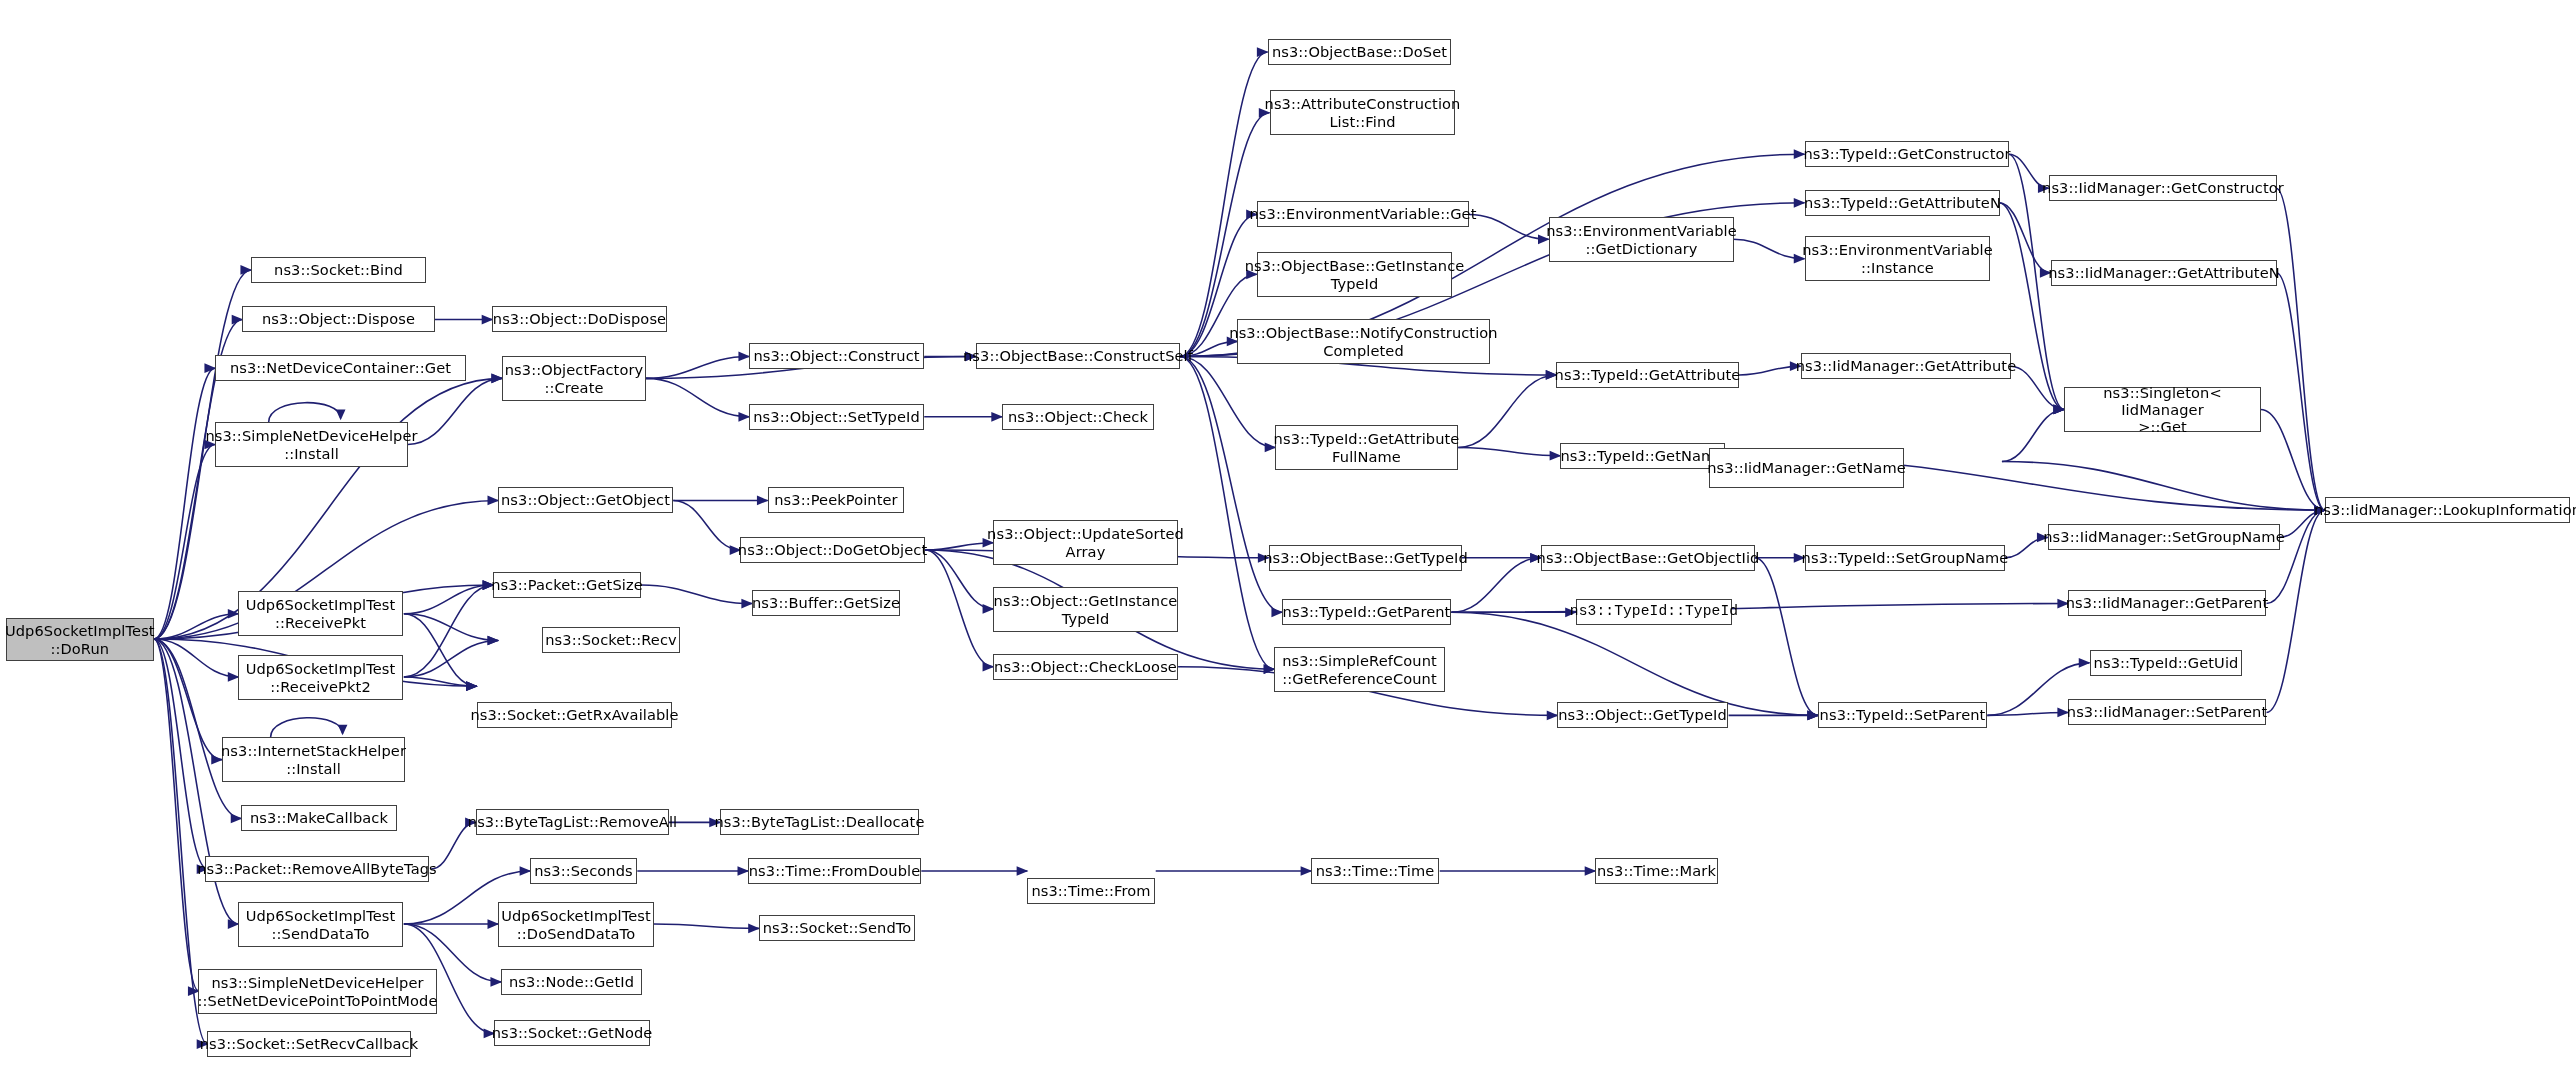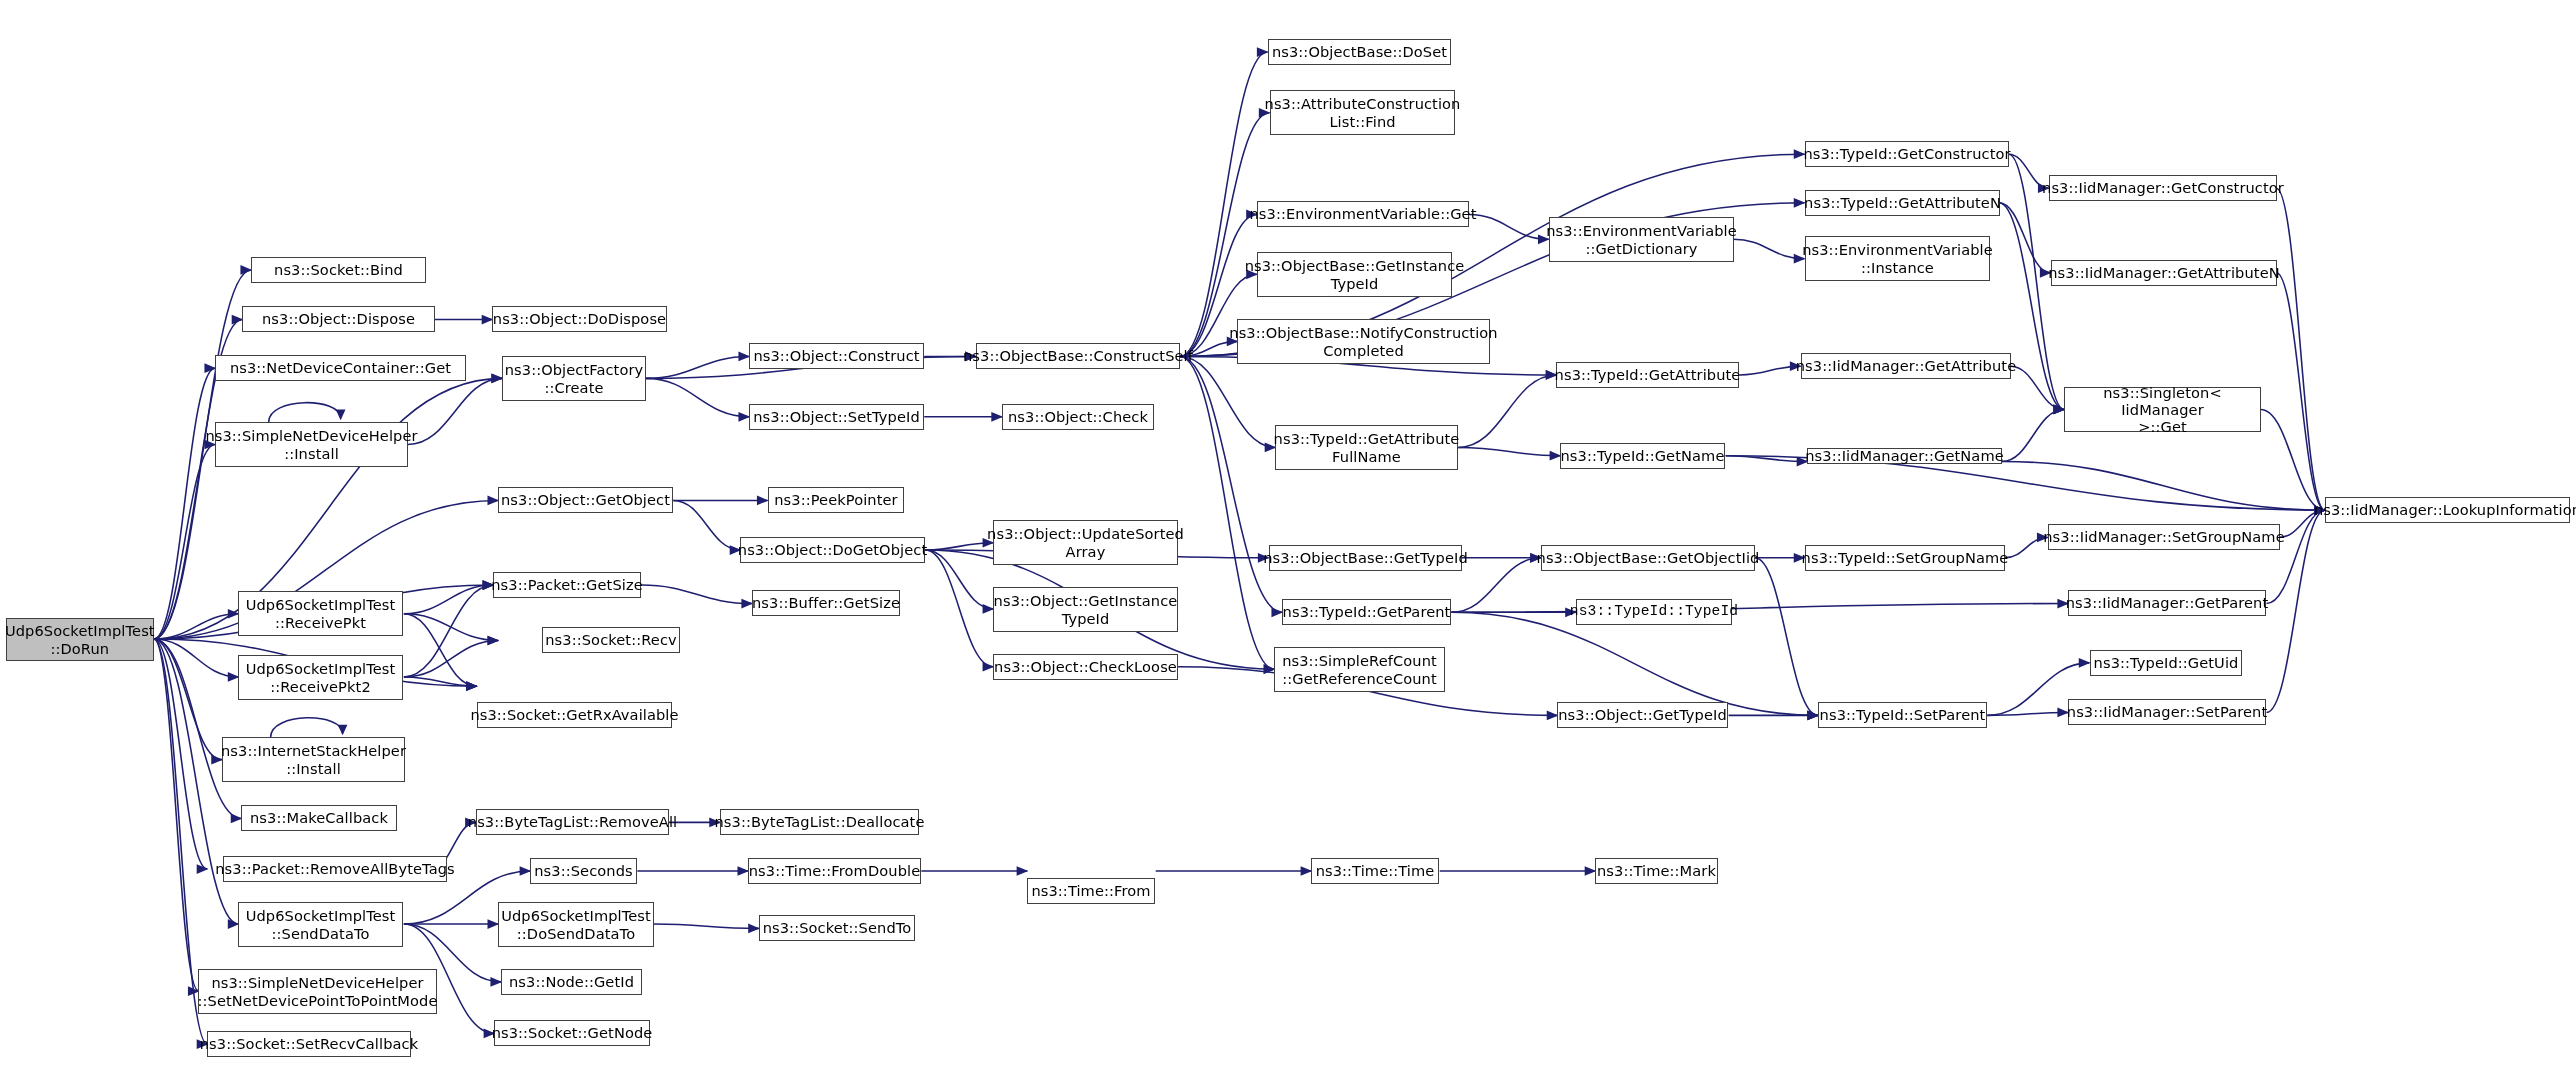--- a/index.html
+++ b/index.html
@@ -217,21 +217,21 @@
       <div class="node thick" style="left: 215px; top: 422px; width: 193px; height: 45px;">ns3::SimpleNetDeviceHelper
 ::Install</div>
       <div class="node" style="left: 498px; top: 487px; width: 175px; height: 26px;">ns3::Object::GetObject</div>
       <div class="node thick" style="left: 238px; top: 591px; width: 165px; height: 45px;">Udp6SocketImplTest
 ::ReceivePkt</div>
       <div class="node thick" style="left: 238px; top: 655px; width: 165px; height: 45px;">Udp6SocketImplTest
 ::ReceivePkt2</div>
       <div class="node thick" style="left: 222px; top: 737px; width: 183px; height: 45px;">ns3::InternetStackHelper
 ::Install</div>
       <div class="node" style="left: 241px; top: 805px; width: 156px; height: 26px;">ns3::MakeCallback</div>
-      <div class="node thick" style="left: 223px; top: 856px; width: 224px; height: 26px;">ns3::Packet::RemoveAllByteTags</div>
+      <div class="node thick" style="left: 205px; top: 856px; width: 224px; height: 26px;">ns3::Packet::RemoveAllByteTags</div>
       <div class="node thick" style="left: 238px; top: 902px; width: 165px; height: 45px;">Udp6SocketImplTest
 ::SendDataTo</div>
       <div class="node thick" style="left: 198px; top: 969px; width: 239px; height: 45px;">ns3::SimpleNetDeviceHelper
 ::SetNetDevicePointToPointMode</div>
       <div class="node thick" style="left: 207px; top: 1031px; width: 204px; height: 26px;">ns3::Socket::SetRecvCallback</div>
       <div class="node" style="left: 502px; top: 356px; width: 144px; height: 45px;">ns3::ObjectFactory
 ::Create</div>
       <div class="node" style="left: 492px; top: 306px; width: 175px; height: 26px;">ns3::Object::DoDispose</div>
       <div class="node" style="left: 749px; top: 343px; width: 175px; height: 26px;">ns3::Object::Construct</div>
       <div class="node" style="left: 749px; top: 404px; width: 175px; height: 26px;">ns3::Object::SetTypeId</div>
@@ -279,21 +279,21 @@
       <div class="node thick" style="left: 1274px; top: 647px; width: 171px; height: 45px;">ns3::SimpleRefCount
 ::GetReferenceCount</div>
       <div class="node" style="left: 1557px; top: 702px; width: 171px; height: 26px;">ns3::Object::GetTypeId</div>
       <div class="node thick" style="left: 1541px; top: 545px; width: 214px; height: 26px;">ns3::ObjectBase::GetObjectIid</div>
       <div class="node" style="left: 1576px; top: 599px; width: 156px; height: 26px; font-family: Liberation Mono, monospace;">ns3::TypeId::TypeId</div>
       <div class="node" style="left: 1805px; top: 141px; width: 204px; height: 26px;">ns3::TypeId::GetConstructor</div>
       <div class="node thick" style="left: 1805px; top: 190px; width: 195px; height: 26px;">ns3::TypeId::GetAttributeN</div>
       <div class="node thick" style="left: 1805px; top: 236px; width: 185px; height: 45px;">ns3::EnvironmentVariable
 ::Instance</div>
       <div class="node" style="left: 1801px; top: 353px; width: 210px; height: 26px;">ns3::IidManager::GetAttribute</div>
-      <div class="node" style="left: 1807px; top: 448px; width: 195px; height: 16px;">ns3::IidManager::GetName</div>
+      <div class="node" style="left: 1709px; top: 448px; width: 195px; height: 40px;">ns3::IidManager::GetName</div>
       <div class="node" style="left: 1805px; top: 545px; width: 200px; height: 26px;">ns3::TypeId::SetGroupName</div>
       <div class="node thick" style="left: 1818px; top: 702px; width: 169px; height: 26px;">ns3::TypeId::SetParent</div>
       <div class="node thick" style="left: 2049px; top: 175px; width: 228px; height: 26px;">ns3::IidManager::GetConstructor</div>
       <div class="node thick" style="left: 2051px; top: 260px; width: 226px; height: 26px;">ns3::IidManager::GetAttributeN</div>
       <div class="node thick" style="left: 2064px; top: 387px; width: 197px; height: 45px;">ns3::Singleton&lt; IidManager
 &gt;::Get</div>
       <div class="node thick" style="left: 2048px; top: 524px; width: 232px; height: 26px;">ns3::IidManager::SetGroupName</div>
       <div class="node thick" style="left: 2068px; top: 590px; width: 198px; height: 26px;">ns3::IidManager::GetParent</div>
       <div class="node thick" style="left: 2090px; top: 650px; width: 152px; height: 26px;">ns3::TypeId::GetUid</div>
       <div class="node thick" style="left: 2068px; top: 699px; width: 198px; height: 26px;">ns3::IidManager::SetParent</div>

